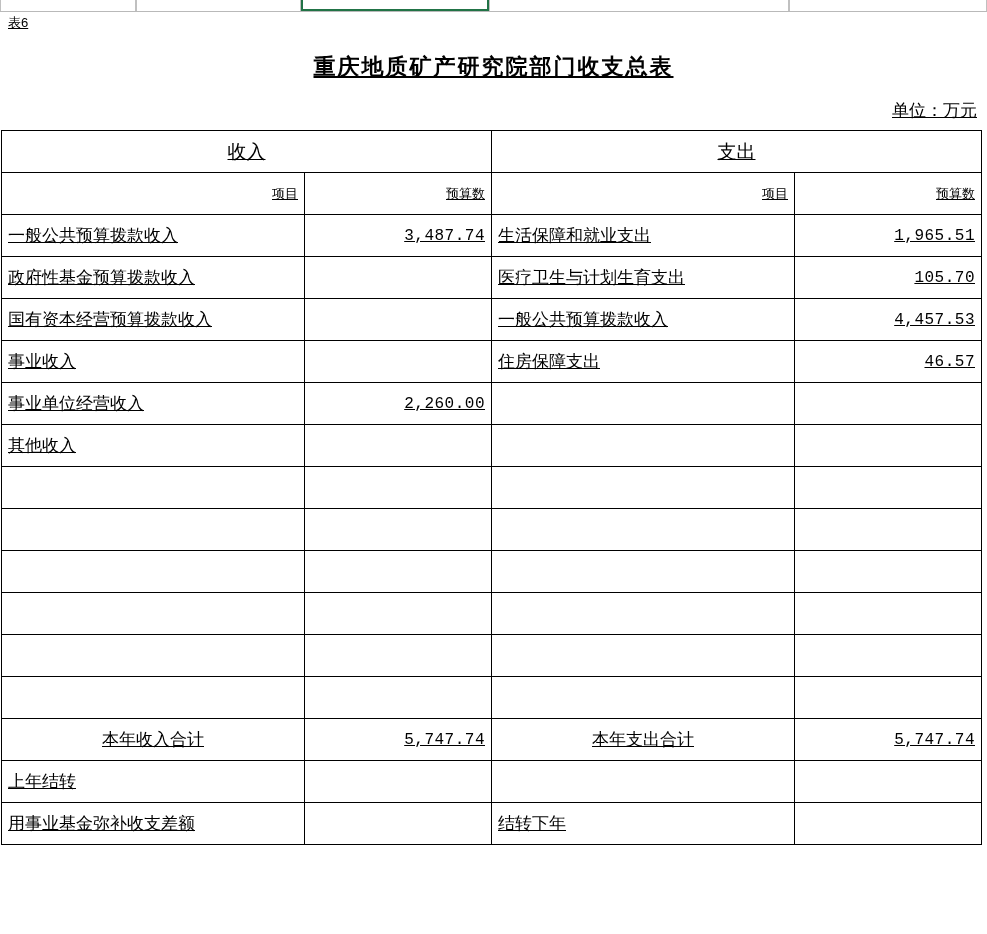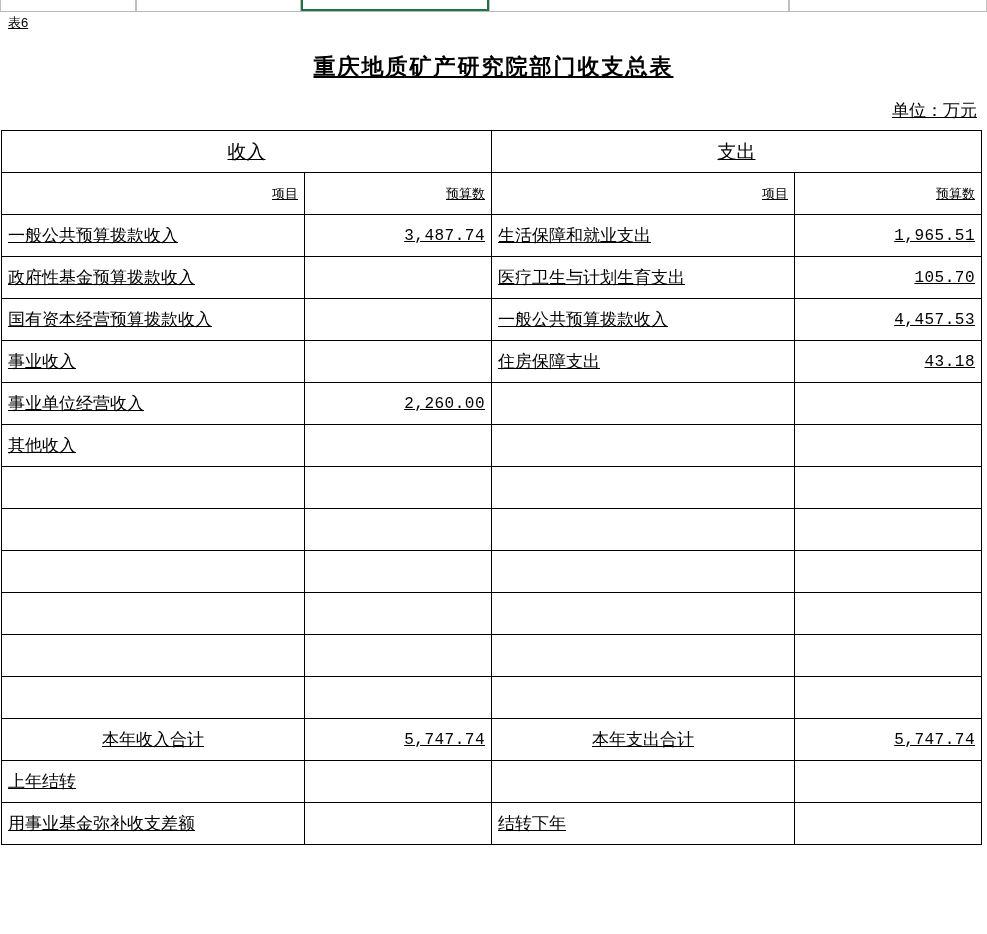--- a/index.html
+++ b/index.html
@@ -163,21 +163,21 @@
         <tr>
           <td class="cell-text">国有资本经营预算拨款收入</td>
           <td class="cell-num"></td>
           <td class="cell-text">一般公共预算拨款收入</td>
           <td class="cell-num">4,457.53</td>
         </tr>
         <tr>
           <td class="cell-text">事业收入</td>
           <td class="cell-num"></td>
           <td class="cell-text">住房保障支出</td>
-          <td class="cell-num">43.18</td>
+          <td class="cell-num">46.57</td>
         </tr>
         <tr>
           <td class="cell-text">事业单位经营收入</td>
           <td class="cell-num">2,260.00</td>
           <td class="cell-text"></td>
           <td class="cell-num"></td>
         </tr>
         <tr>
           <td class="cell-text">其他收入</td>
           <td class="cell-num"></td>

